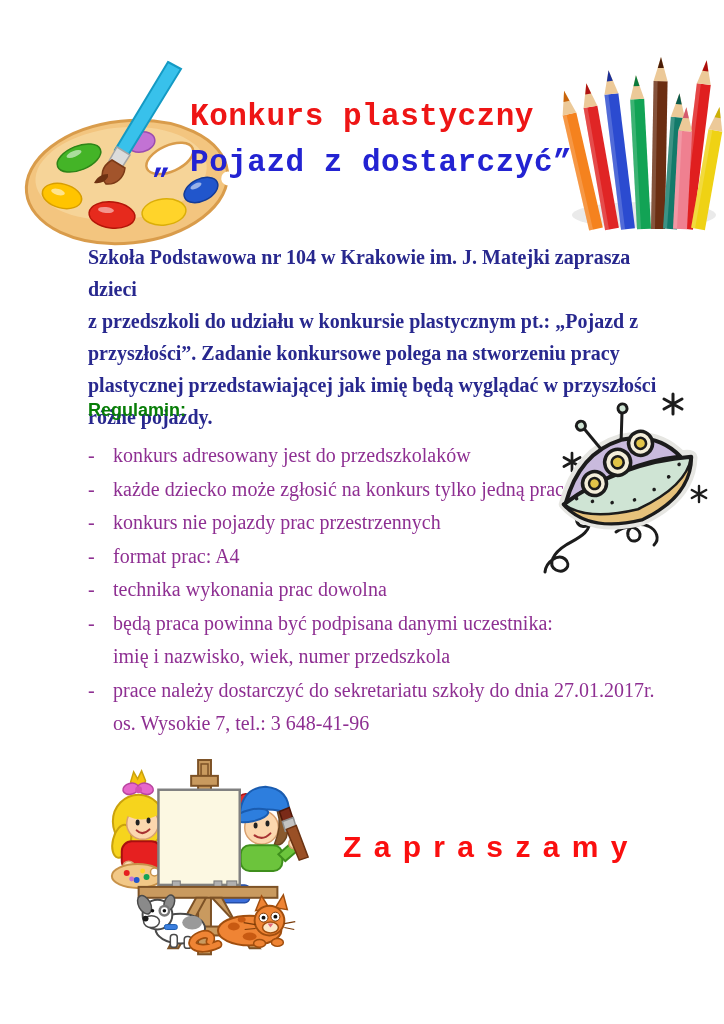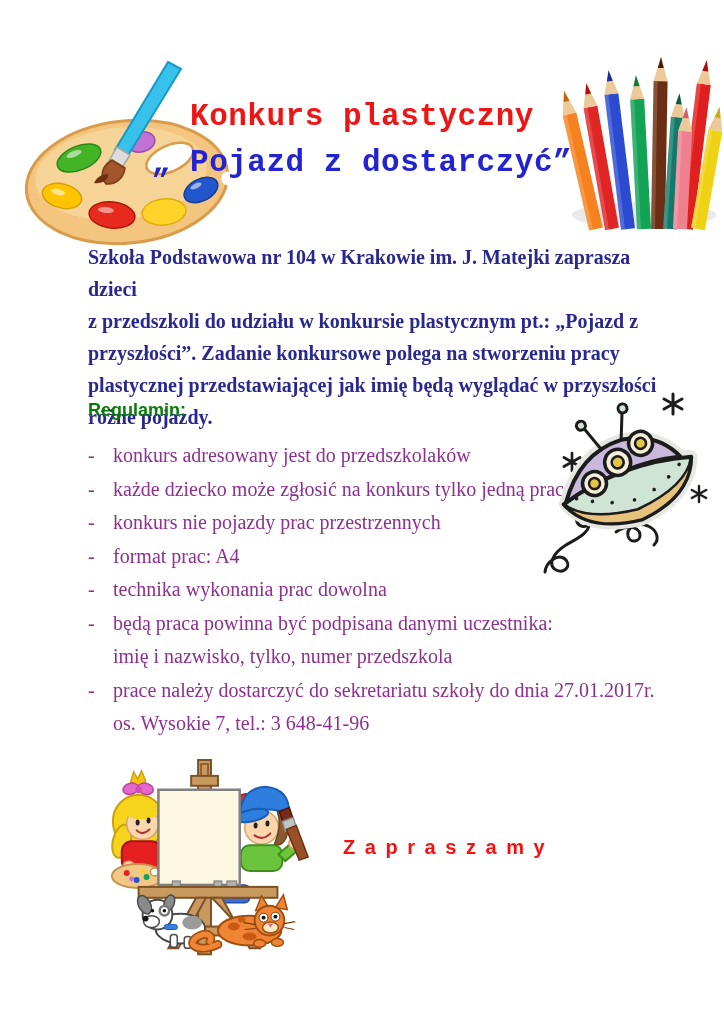--- a/index.html
+++ b/index.html
@@ -22,21 +22,21 @@
     font-family:"Liberation Sans",sans-serif;font-weight:bold;
     font-size:18px;line-height:26px;}
   
   .rules{left:88px;top:439px;width:580px;color:var(--rules-purple,#8e2f92);
     font-size:20px;line-height:33.5px;}
   .rule-row{display:flex;}
   .rule-bullet{width:25px;flex:0 0 25px;}
   
   .closing{left:343px;top:831px;color:var(--closing-red,#fa0f0f);
     font-family:"Liberation Sans",sans-serif;font-weight:bold;
-    font-size:20px;line-height:32px;letter-spacing:2px;white-space:nowrap;}
+    font-size:30px;line-height:32px;letter-spacing:2px;white-space:nowrap;}
   
   .ill-palette{left:22px;top:62px;width:222px;height:188px;}
   .ill-pencils{left:556px;top:55px;width:166px;height:174px;}
   .ill-ufo{left:532px;top:382px;width:192px;height:212px;}
   .ill-kids{left:95px;top:760px;width:228px;height:230px;}
   svg{display:block;width:100%;height:100%;overflow:visible;}
 </style>
 </head>
 <body>
 
@@ -166,21 +166,21 @@
       <div class="rule-row">
       <span class="rule-bullet">-</span>
       <span class="rule-text">technika wykonania prac dowolna</span>
     </div>
       <div class="rule-row">
       <span class="rule-bullet">-</span>
       <span class="rule-text">będą praca powinna być podpisana danymi uczestnika:</span>
     </div>
       <div class="rule-row">
       <span class="rule-bullet"></span>
-      <span class="rule-text">imię i nazwisko, tylko, numer przedszkola</span>
+      <span class="rule-text">imię i nazwisko, wiek, numer przedszkola</span>
     </div>
       <div class="rule-row">
       <span class="rule-bullet">-</span>
       <span class="rule-text">prace należy dostarczyć do sekretariatu szkoły do dnia 27.01.2017r.</span>
     </div>
       <div class="rule-row">
       <span class="rule-bullet"></span>
       <span class="rule-text">os. Wysokie 7, tel.: 3 648-41-96</span>
     </div>
     </div>

